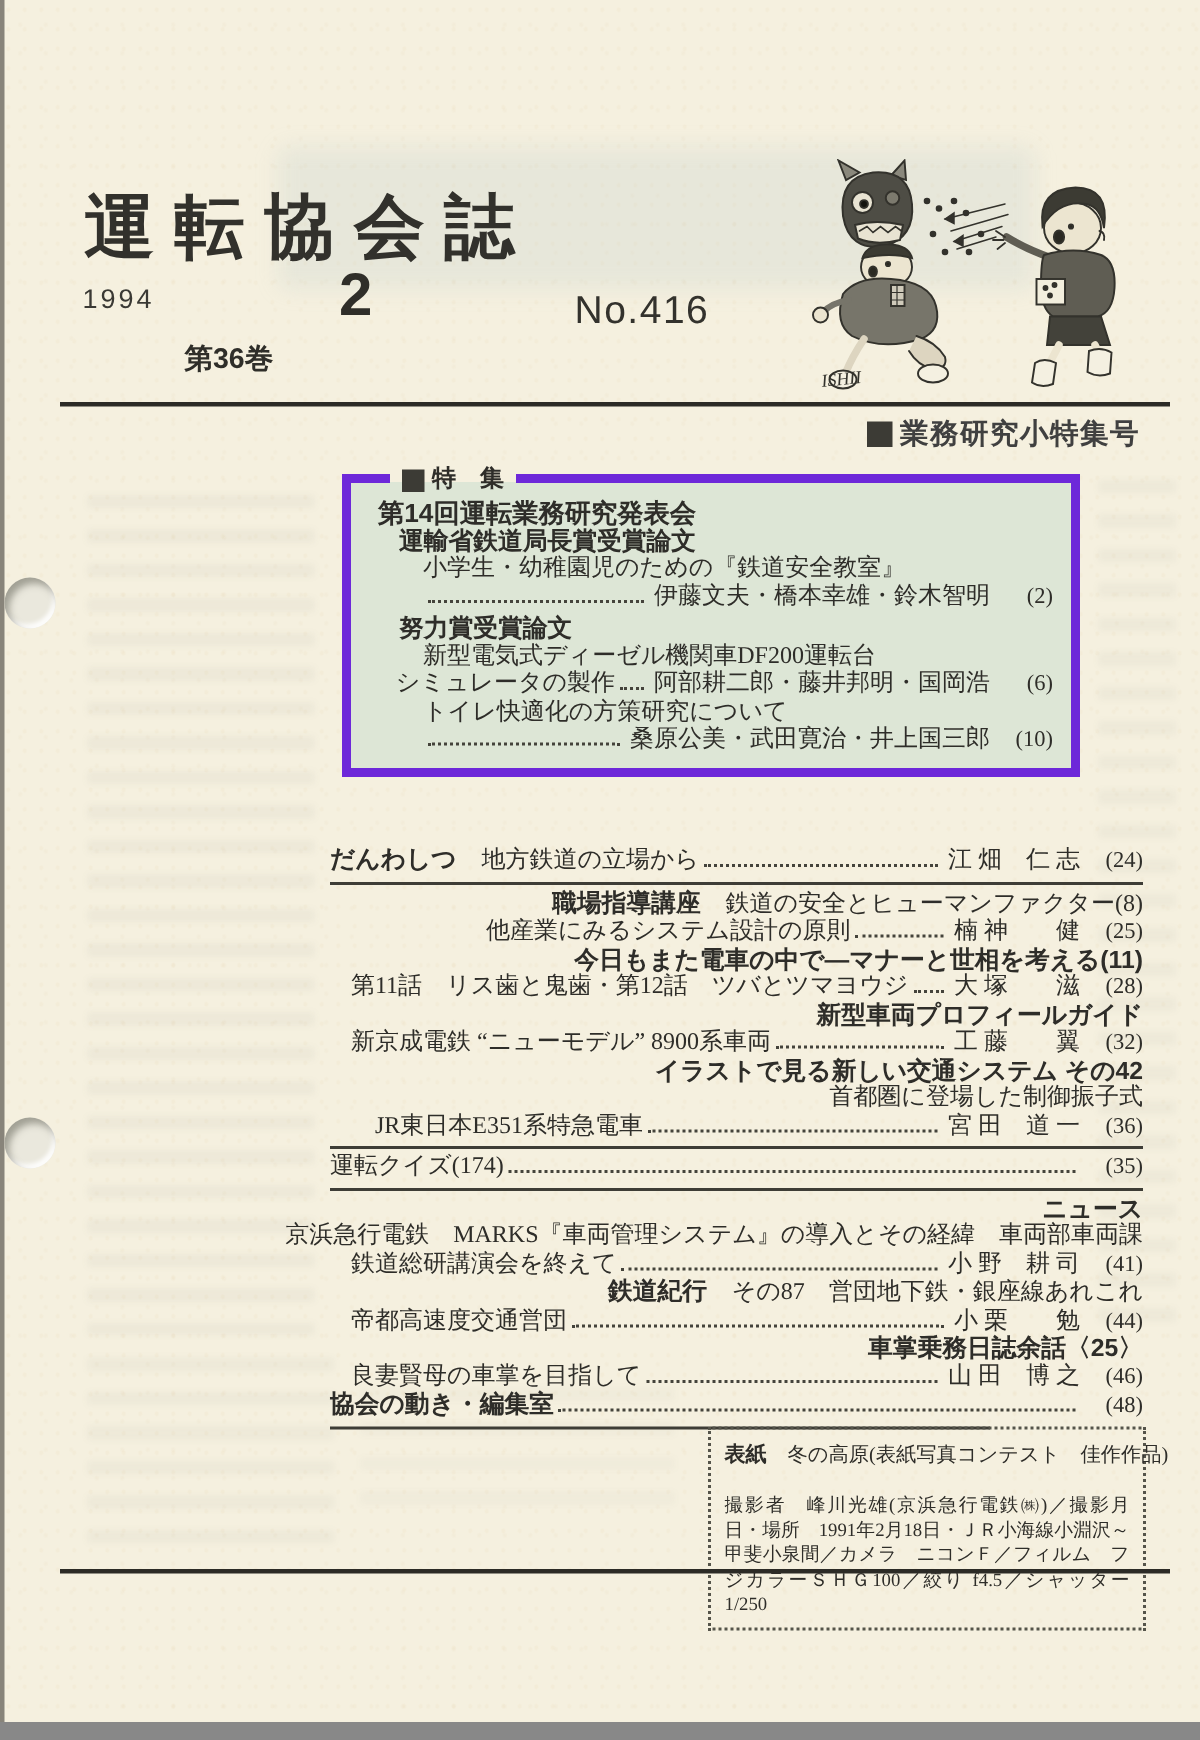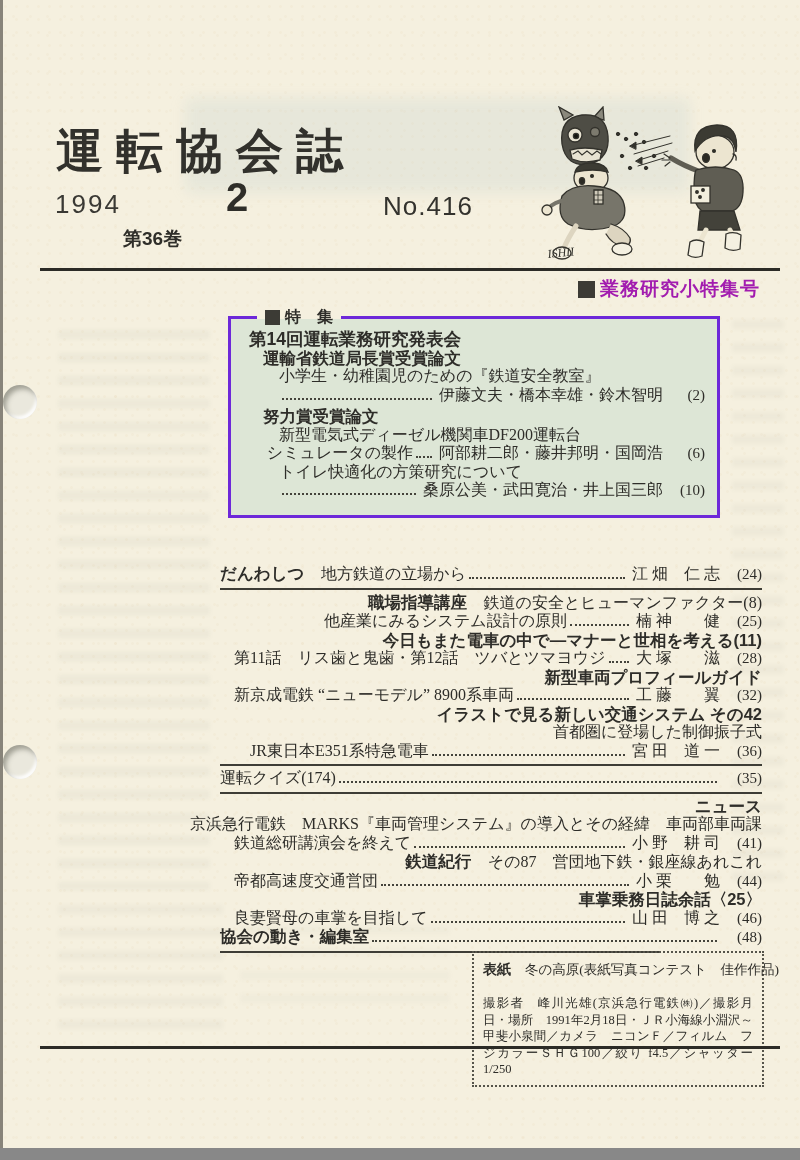--- a/index.html
+++ b/index.html
@@ -18,36 +18,36 @@
   .hole.h1{left:3px;top:385px;} .hole.h2{left:3px;top:745px;}
 
   .ghost{position:absolute;pointer-events:none;filter:blur(2px);
     background:repeating-linear-gradient(to bottom,rgba(106,112,102,.10) 0 9px,rgba(106,112,102,0) 9px 23px);}
   .ghost.tint{background:rgba(168,190,198,.17);filter:blur(7px);border-radius:8px;}
 
   .sans{font-family:"Liberation Sans","DejaVu Sans",sans-serif;}
 
   .title{position:absolute;left:56px;top:120px;font-size:47px;font-weight:bold;
     letter-spacing:13px;color:#32312c;white-space:nowrap;}
-  .year{position:absolute;left:55px;top:189px;font-size:26px;letter-spacing:2px;color:#3a3934;}
+  .year{position:absolute;left:55px;top:189px;font-size:18px;letter-spacing:2px;color:#3a3934;}
   .issue-month{position:absolute;left:226px;top:175px;font-size:40px;font-weight:bold;color:#2f2e29;}
   .issue-no{position:absolute;left:383px;top:191px;font-size:26px;color:#333漢;color:#33322d;letter-spacing:1px;}
   .volume{position:absolute;left:123px;top:226px;font-size:19px;font-weight:bold;color:#2f2e29;}
 
   .illus{position:absolute;left:518px;top:106px;width:247px;height:160px;}
 
   .rule-thick{position:absolute;left:40px;width:740px;height:3px;background:#2c2b26;}
   .rule-top{top:268px;} .rule-bottom{top:1046px;}
 
   .edition{position:absolute;right:40px;top:276px;font-size:19px;font-weight:bold;
-    color:#a21caf;display:flex;align-items:center;gap:5px;letter-spacing:1px;}
+    color:#404040;display:flex;align-items:center;gap:5px;letter-spacing:1px;}
   .sq{display:inline-block;width:17px;height:17px;background:#3c3b35;}
 
   .tokushu{position:absolute;left:228px;top:316px;width:492px;height:202px;
-    background:#dde6d6;border:3px solid #6d28d9;box-sizing:border-box;
+    background:#dde6d6;border:6px solid #6d28d9;box-sizing:border-box;
     padding:11px 12px 4px 18px;font-size:16px;line-height:18.5px;}
   .tokushu-label{position:absolute;top:-12px;left:26px;padding:1px 8px;
     font-weight:bold;font-size:16px;display:flex;align-items:center;gap:5px;
     background:linear-gradient(to bottom,#f5f0df 55%,#dde6d6 55%);}
   .tokushu-label .sq{width:15px;height:15px;}
   .brow{display:flex;align-items:baseline;}
   .bold-g{font-weight:bold;font-family:"Liberation Sans","DejaVu Sans",sans-serif;font-size:16.5px;white-space:pre;}
   .tx{white-space:pre;}
   .in1{padding-left:14px;} .in2{padding-left:30px;} .in3{padding-left:46px;}
   .lead{flex:1 1 auto;min-width:16px;border-bottom:2px dotted #44433b;margin:0 3px 4px 3px;}

